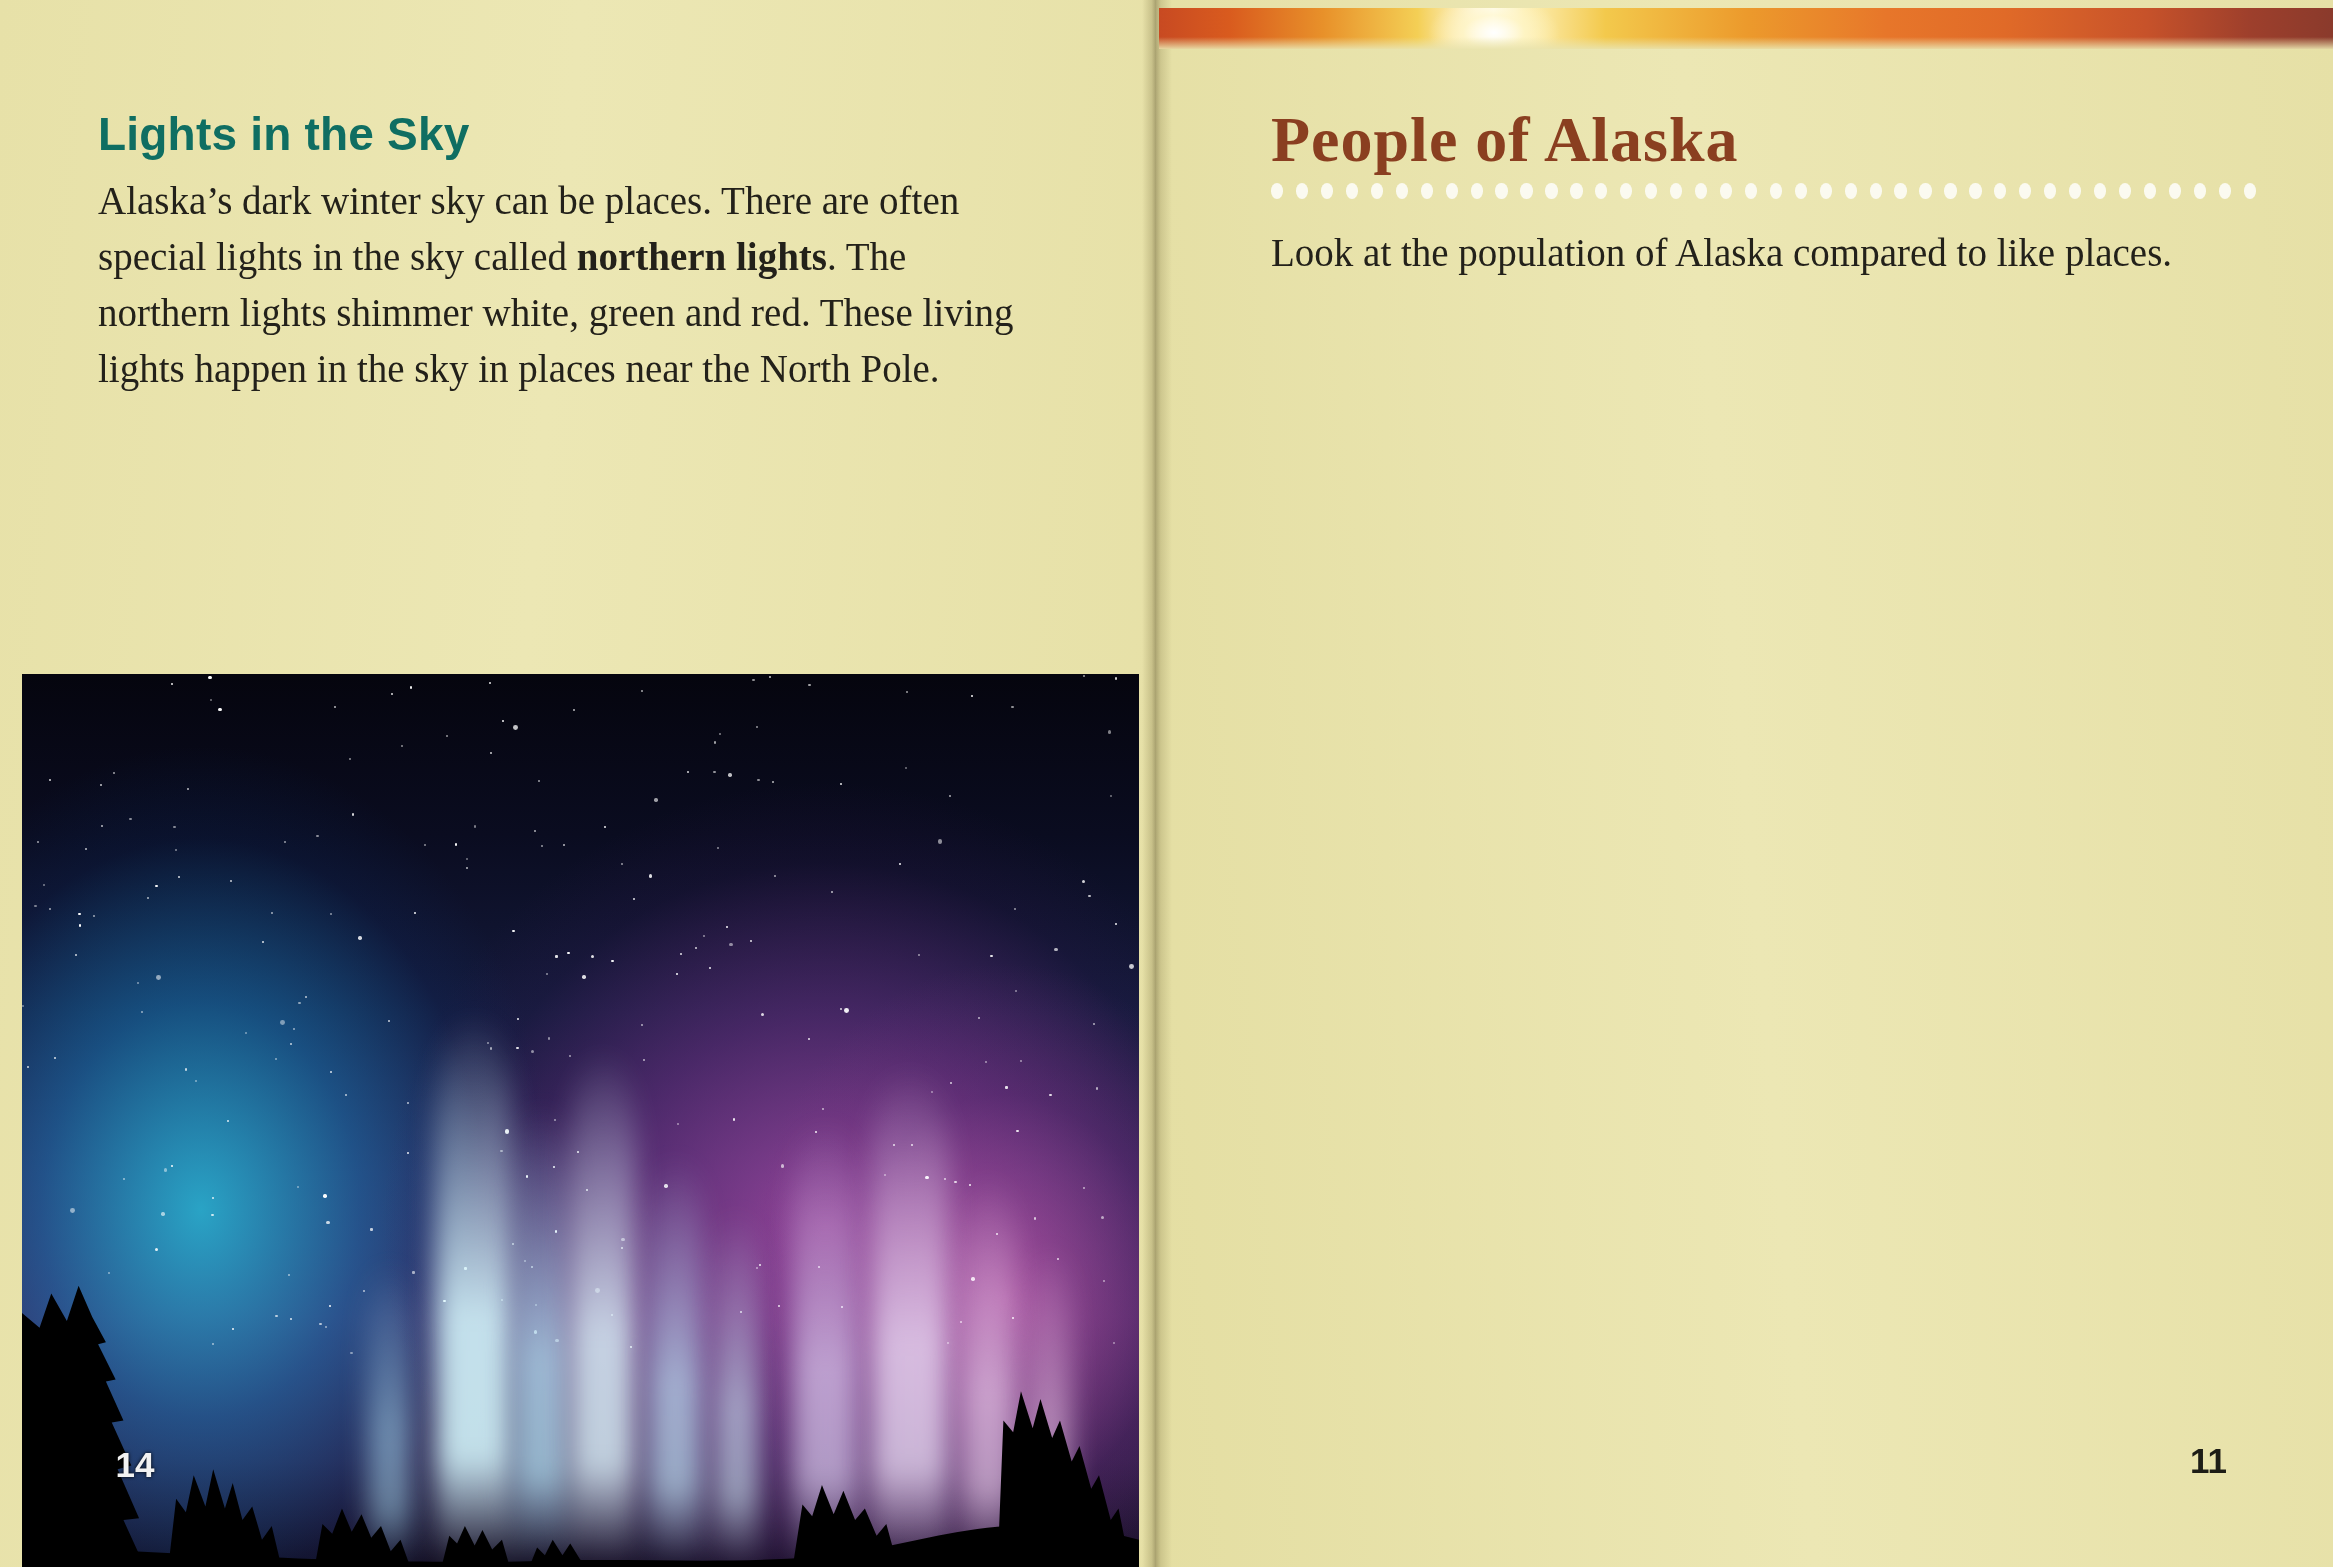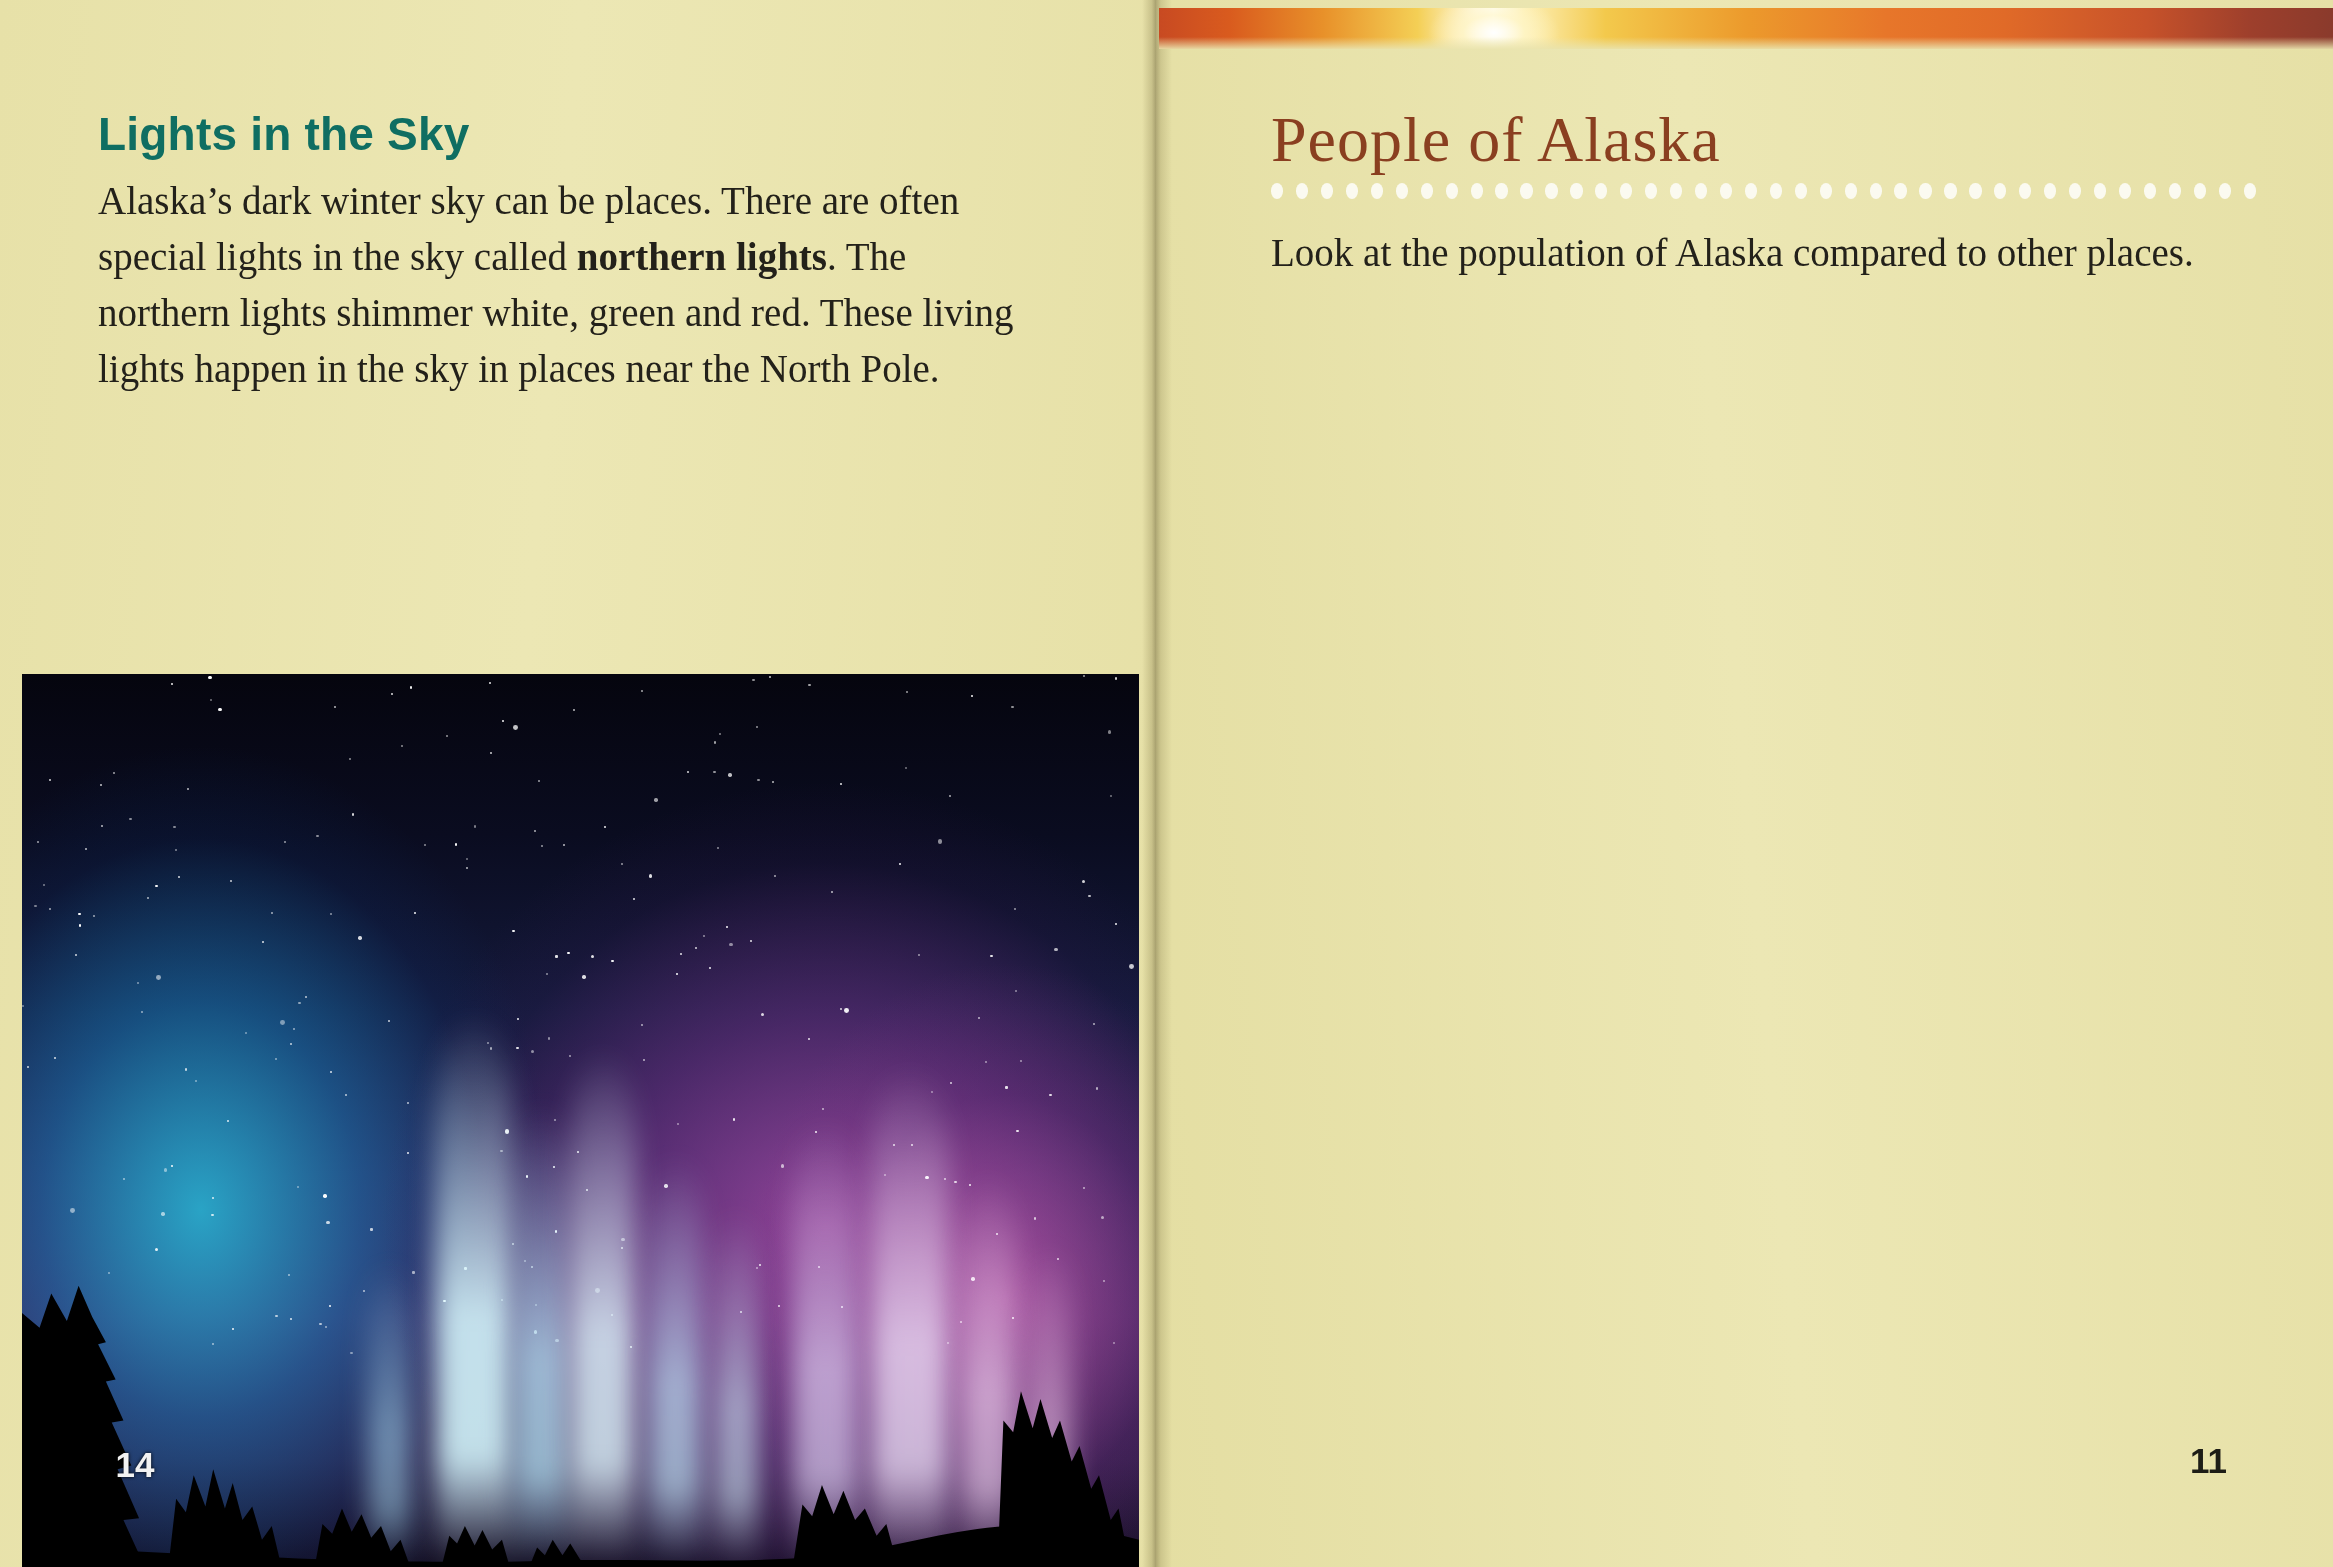--- a/index.html
+++ b/index.html
@@ -49,21 +49,21 @@
 
   .sunband{position:absolute;left:2.9px;top:7.8px;width:1175px;height:41px;overflow:hidden;}
   .sunband .grad{position:absolute;inset:0;
     background:linear-gradient(90deg,#c84a22 0%,#d95b1e 6%,#e8912a 14%,#f4cf55 22%,#fff8e2 27%,#ffffff 28.5%,#fdf0b8 31%,#f3c94c 38%,#ec9a2c 50%,#e7762a 62%,#e06a28 72%,#c7522a 84%,#9d3f2c 93%,#8a3a2c 100%);}
   .sunband .burst{position:absolute;left:21%;top:-60%;width:15%;height:240%;
     background:radial-gradient(ellipse 50% 50% at 50% 50%,rgba(255,255,255,.98) 0%,rgba(255,246,200,.7) 35%,rgba(255,230,140,0) 75%);}
   .sunband .bottomfade{position:absolute;left:0;bottom:0;width:100%;height:30%;
     background:linear-gradient(180deg,rgba(233,227,173,0) 0%,rgba(233,227,173,.55) 60%,rgba(233,227,173,.92) 100%);}
 
   .right-title{position:absolute;left:115px;top:103px;
-    font-family:"Liberation Serif",serif;font-weight:normal;font-size:64px;color:#8a3f20;
+    font-family:"Liberation Serif",serif;font-weight:bold;font-size:64px;color:#8a3f20;
     letter-spacing:1px;}
   .dots{position:absolute;left:115px;top:183px;width:985px;height:15.6px;display:flex;gap:12.7px;}
   .dots i{display:block;width:12.7px;height:15.6px;background:#fbfaf0;border-radius:50%;}
 
   .right-body{position:absolute;left:115px;top:224px;width:1009px;
     font-family:"Liberation Serif",serif;font-size:39px;line-height:57px;color:#23211a;}
   .right-body p{margin:0 0 33px 0;}
   .pagenum-right{position:absolute;right:107px;bottom:86px;font-size:35px;font-weight:bold;color:#1d1d16;
     font-family:"Liberation Sans",sans-serif;}
 </style>
@@ -393,19 +393,19 @@
         <i></i>
         <i></i>
         <i></i>
         <i></i>
         <i></i>
         <i></i>
         <i></i>
       </div>
 
     <div class="right-body">
-      <p>Look at the population of Alaska compared to other places.</p>
+      <p>Look at the population of Alaska compared to like places.</p>
     </div>
 
     <div class="pagenum-right">11</div>
   </div>
 </div>
 
 
 </body></html>

